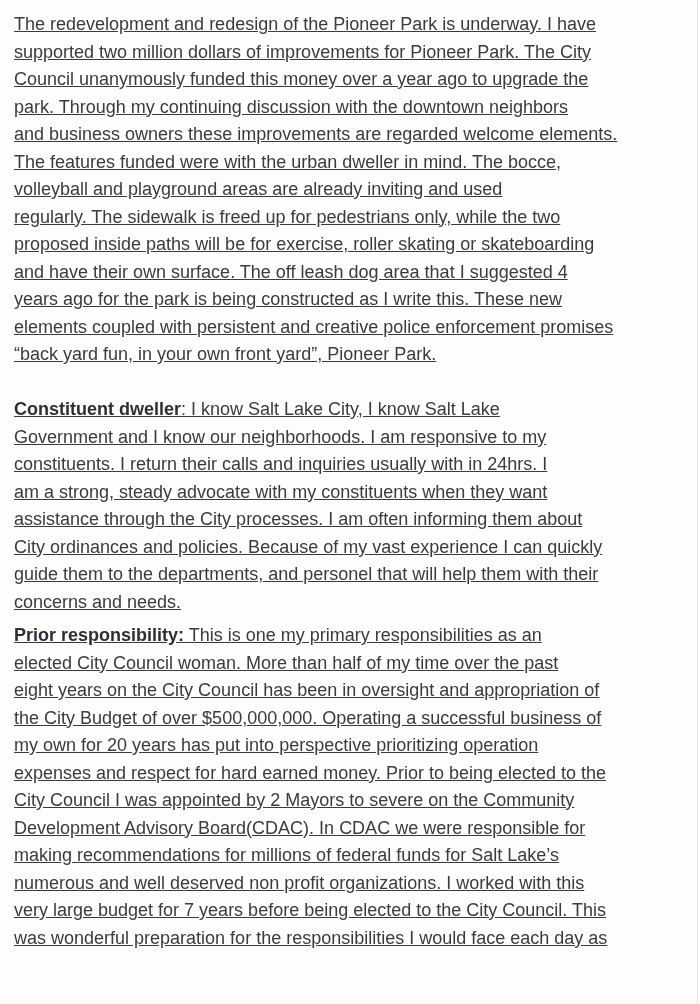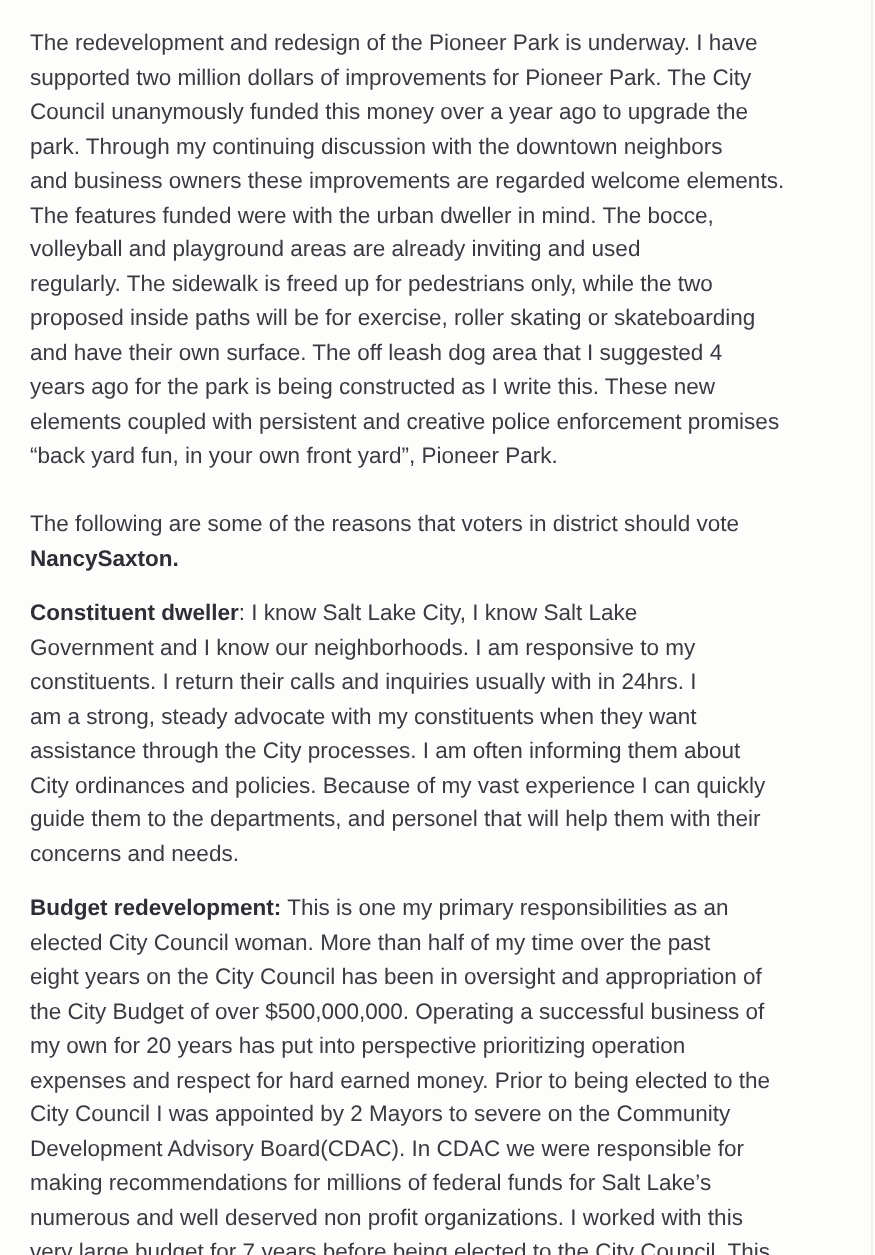--- a/index.html
+++ b/index.html
@@ -11,26 +11,27 @@
     position: relative;
     width: 700px;
     height: 1004px;
     box-sizing: border-box;
     background: #fdfdfc;
     padding: 5px 8px 0 8px;
     overflow: hidden;
     font-family: "Liberation Sans", sans-serif;
   }
   .para {
-    margin: 16px;
+    margin: 6px;
     white-space: pre-line;
     font-size: 18px;
     line-height: 27.5px;
     color: #3a3a42;
     letter-spacing: 0px;
+    text-decoration: underline;
   }
   .para strong {
     font-weight: 700;
     color: #2e2e36;
   }
   .para-gap {
     margin-bottom: 27.5px;
   }
   .scan-edge {
     position: absolute;
@@ -53,33 +54,31 @@
 and business owners these improvements are regarded welcome elements.
 The features funded were with the urban dweller in mind. The bocce,
 volleyball and playground areas are already inviting and used
 regularly. The sidewalk is freed up for pedestrians only, while the two
 proposed inside paths will be for exercise, roller skating or skateboarding
 and have their own surface. The off leash dog area that I suggested 4
 years ago for the park is being constructed as I write this. These new
 elements coupled with persistent and creative police enforcement promises
 “back yard fun, in your own front yard”, Pioneer Park.</span></p>
 
-  <p class="para"><span>The following are some of the reasons that voters in district should vote
-</span><strong>NancySaxton.</strong></p>
 
   <p class="para"><strong>Constituent dweller</strong><span>: I know Salt Lake City, I know Salt Lake
 Government and I know our neighborhoods. I am responsive to my
 constituents. I return their calls and inquiries usually with in 24hrs. I
 am a strong, steady advocate with my constituents when they want
 assistance through the City processes. I am often informing them about
 City ordinances and policies. Because of my vast experience I can quickly
 guide them to the departments, and personel that will help them with their
 concerns and needs.</span></p>
 
-  <p class="para"><strong>Budget redevelopment:</strong><span> This is one my primary responsibilities as an
+  <p class="para"><strong>Prior responsibility:</strong><span> This is one my primary responsibilities as an
 elected City Council woman. More than half of my time over the past
 eight years on the City Council has been in oversight and appropriation of
 the City Budget of over $500,000,000. Operating a successful business of
 my own for 20 years has put into perspective prioritizing operation
 expenses and respect for hard earned money. Prior to being elected to the
 City Council I was appointed by 2 Mayors to severe on the Community
 Development Advisory Board(CDAC).  In CDAC we were responsible for
 making recommendations for millions of federal funds for Salt Lake’s
 numerous and well deserved non profit organizations. I worked with this
 very large budget for 7 years before being elected to the City Council. This

